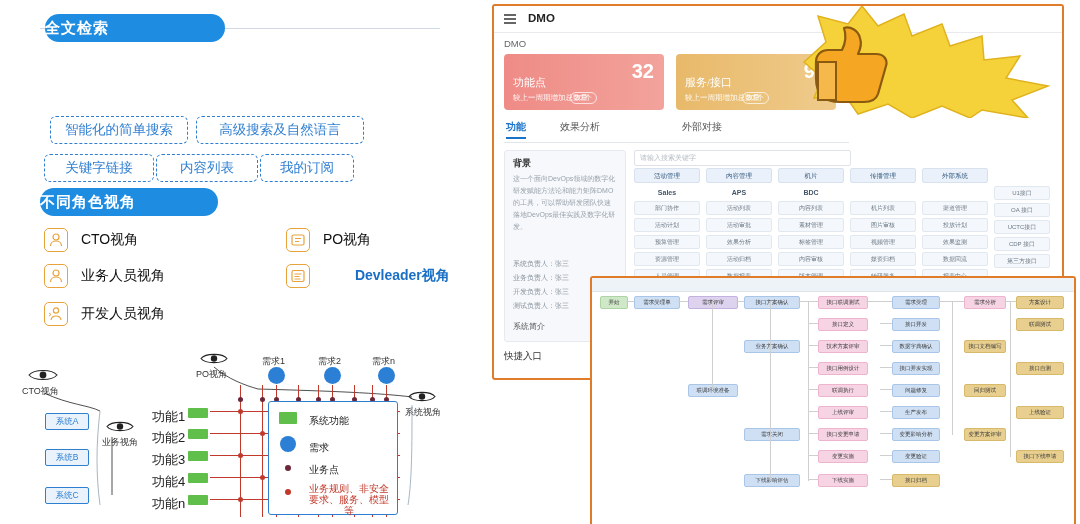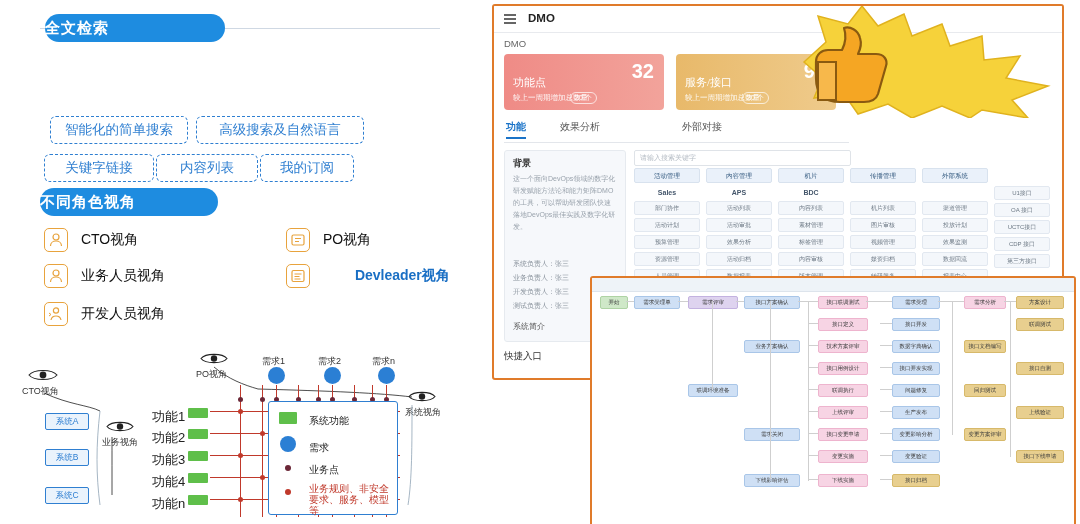--- a/index.html
+++ b/index.html
@@ -302,21 +302,21 @@
       <div class="funcbox" style="left:10px;top:10px;width:18px;height:12px;"></div>
       <div class="lgrow" style="left:40px;top:12px;">系统功能</div>
 
       <div style="position:absolute;left:11px;top:34px;width:16px;height:16px;border-radius:50%;background:#2b7fd4;"></div>
       <div class="lgrow" style="left:40px;top:39px;">需求</div>
 
       <div style="position:absolute;left:16px;top:63px;width:6px;height:6px;border-radius:50%;background:#6b2737;"></div>
       <div class="lgrow" style="left:40px;top:61px;">业务点</div>
 
       <div style="position:absolute;left:16px;top:87px;width:6px;height:6px;border-radius:50%;background:#c0392b;"></div>
-      <div class="lgrow" style="left:40px;top:81px;width:80px;line-height:11px;color:#c0392b;">业务规则、非安全要求、服务、模型等</div>
+      <div class="lgrow" style="left:40px;top:81px;width:80px;line-height:11px;color:#c0392b;text-align:center;">业务规则、非安全要求、服务、模型等</div>
     </div>
   </div>
 </div>
 
 <div id="right">
 
   <div id="app">
     <div id="appbar">
       <div id="hamb">
           <span></span>

